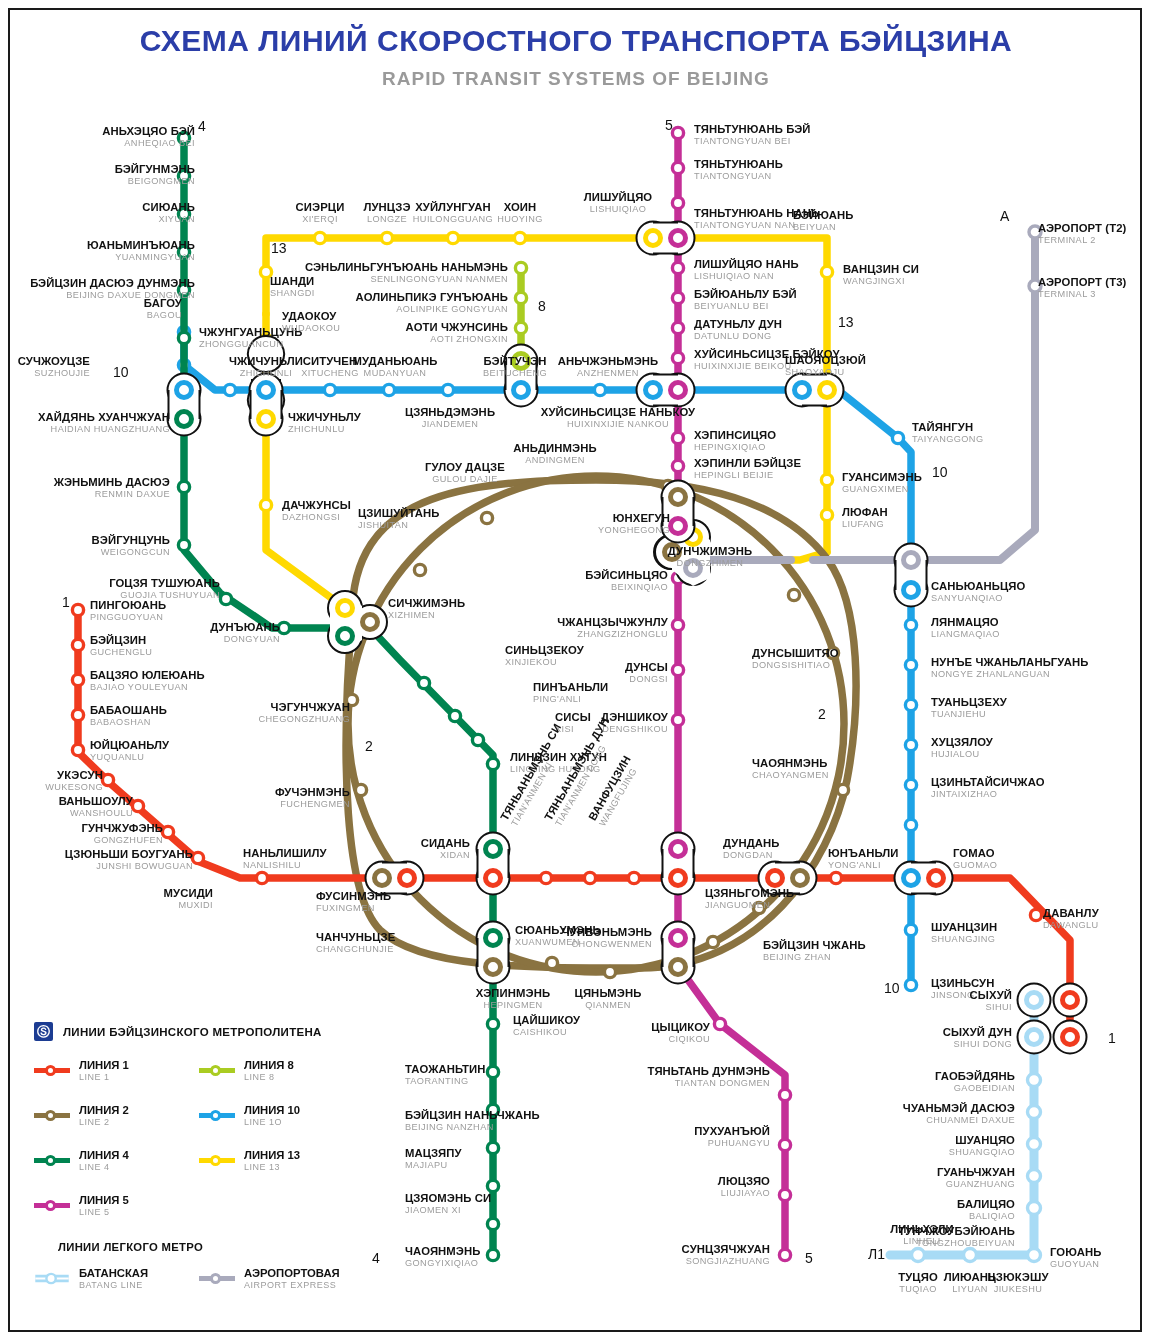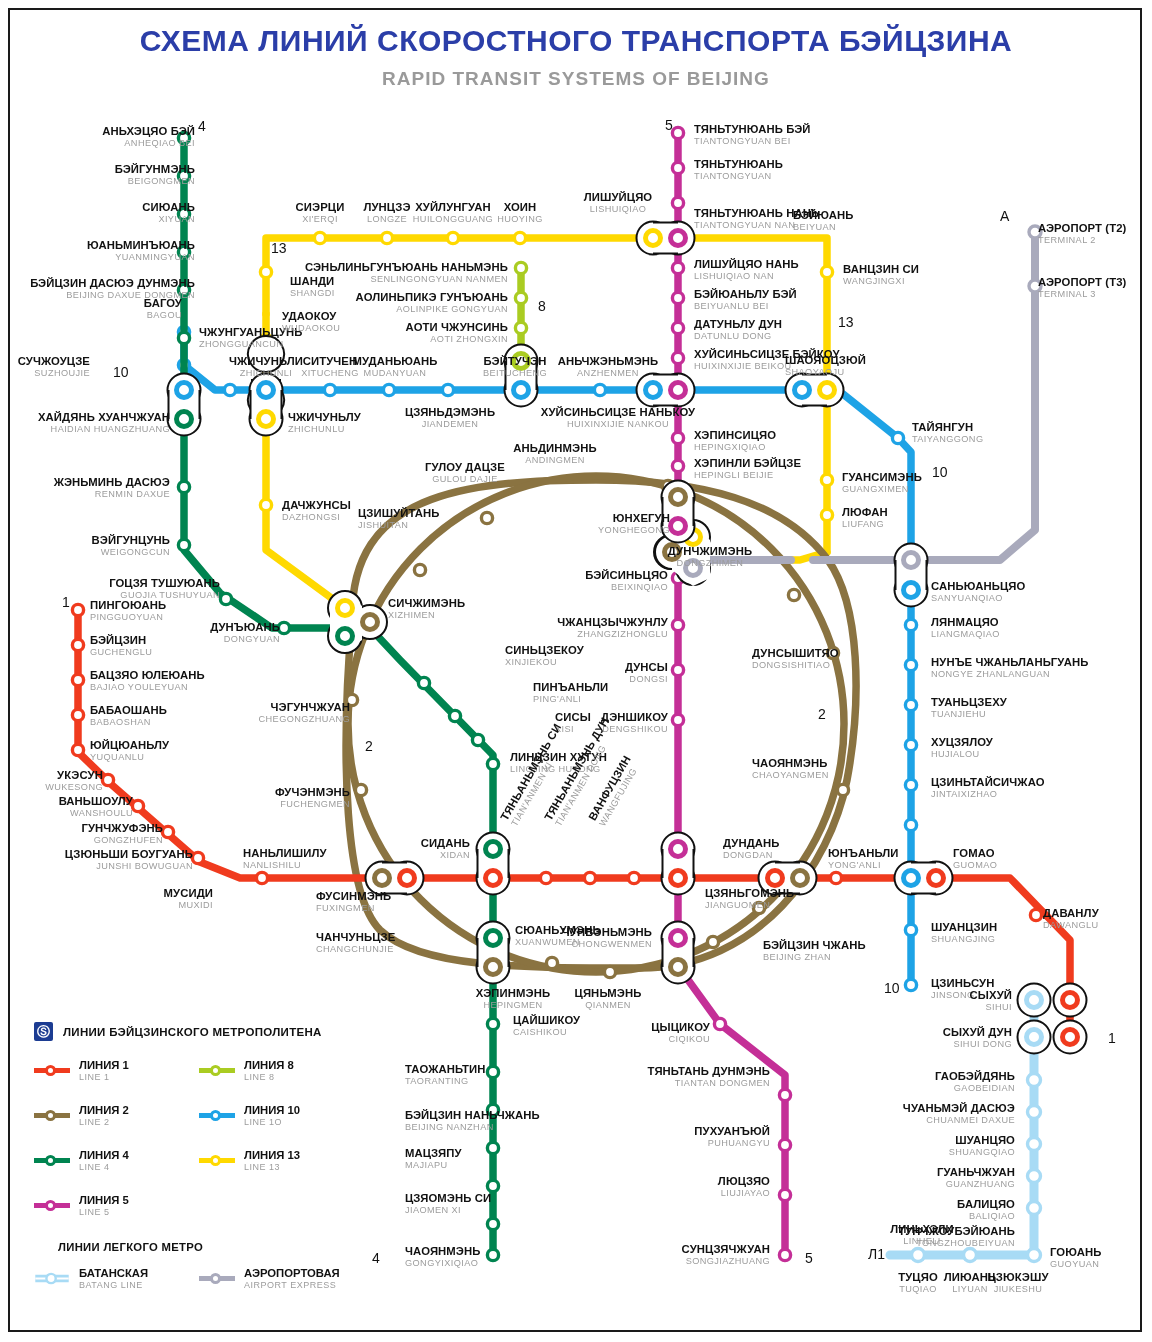--- a/index.html
+++ b/index.html
@@ -588,21 +588,21 @@
         <span class="en">LISHUIQIAO</span>
       </div>
     <div class="lbl" style="left:793px;top:210px">
         <span class="ru">БЭЙЮАНЬ</span>
         <span class="en">BEIYUAN</span>
       </div>
     <div class="lbl" style="left:843px;top:264px">
         <span class="ru">ВАНЦЗИН СИ</span>
         <span class="en">WANGJINGXI</span>
       </div>
-    <div class="lbl" style="left:290px;top:276px">
+    <div class="lbl" style="left:270px;top:276px">
         <span class="ru">ШАНДИ</span>
         <span class="en">SHANGDI</span>
       </div>
     <div class="lbl" style="left:282px;top:311px">
         <span class="ru">УДАОКОУ</span>
         <span class="en">WUDAOKOU</span>
       </div>
     <div class="lbl" style="left:288px;top:412px">
         <span class="ru">ЧЖИЧУНЬЛУ</span>
         <span class="en">ZHICHUNLU</span>

